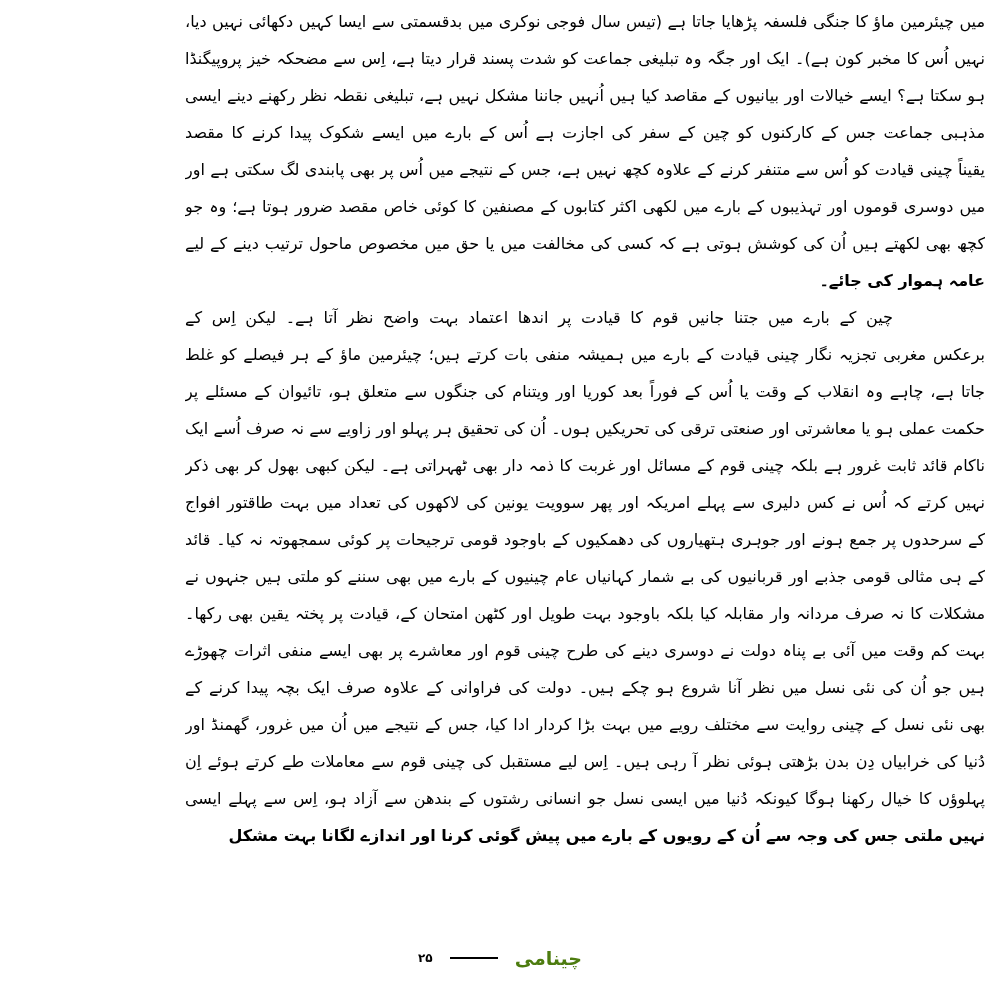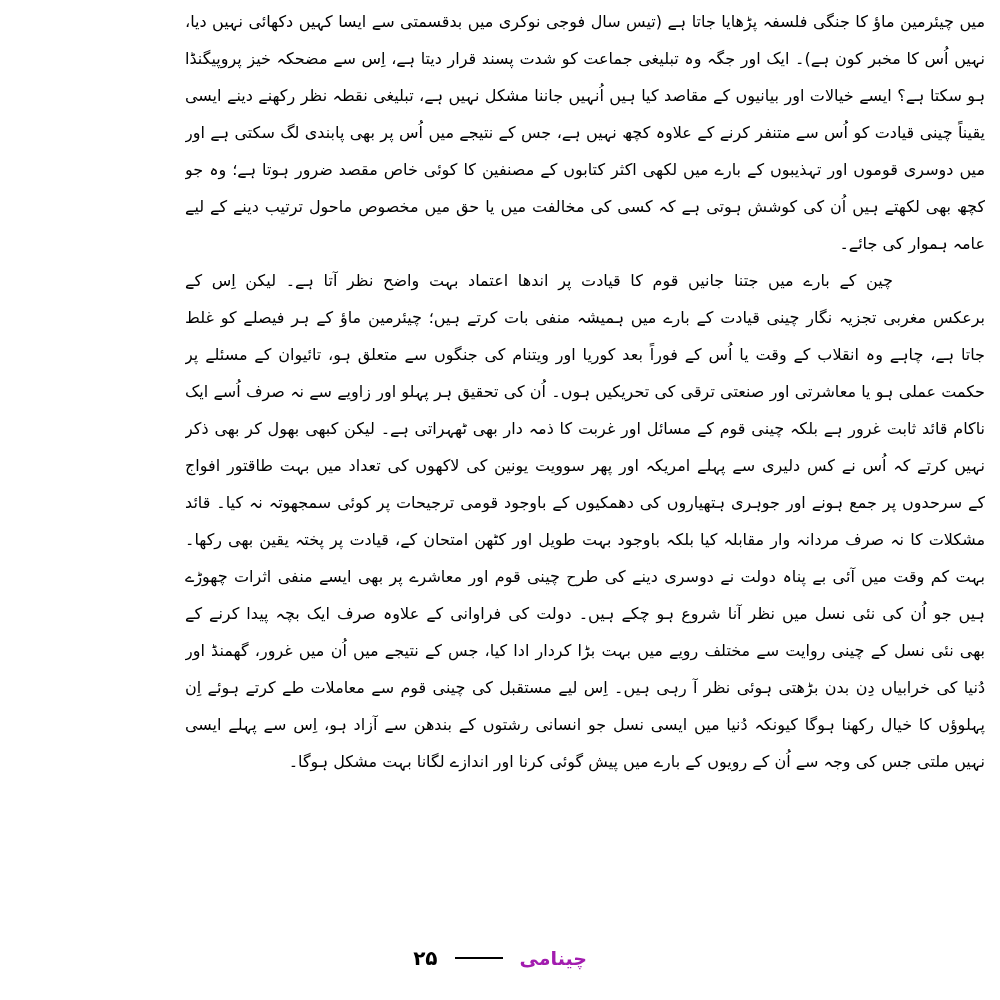--- a/index.html
+++ b/index.html
@@ -33,73 +33,76 @@
     overflow: hidden;
     text-align: justify;
     text-align-last: justify;
     text-justify: inter-word;
     white-space: normal;
     color: #000000;
   }
   .line.p-last {
     text-align: right;
     text-align-last: start;
+    font-weight: bold;
   }
   .line.para-1.p-first { text-indent: 92px; }
   .line.para-2.p-first { text-indent: 24px; }
   .footer {
     position: absolute;
     top: 941px;
     left: 0;
     width: 1000px;
     height: 34px;
     display: flex;
     direction: rtl;
     justify-content: center;
     align-items: center;
     gap: 17px;
   }
   .footer-title {
     font-size: 19px;
     font-weight: bold;
-    color: #a21caf;
+    color: #4d7c0f;
   }
   .footer-rule {
     display: inline-block;
     width: 48px;
     height: 2px;
     background: #000000;
   }
   .footer-page {
-    font-size: 20px;
+    font-size: 12px;
     font-weight: bold;
     color: #000000;
   }
 </style>
 </head>
 <body>
 
 <div class="page">
 
   <div class="text-block">
 
   <div class="line para-0">میں چیئرمین ماؤ کا جنگی فلسفہ پڑھایا جاتا ہے (تیس سال فوجی نوکری میں بدقسمتی سے ایسا کہیں دکھائی نہیں دیا، پتا</div>
       <div class="line para-0">نہیں اُس کا مخبر کون ہے)۔ ایک اور جگہ وہ تبلیغی جماعت کو شدت پسند قرار دیتا ہے، اِس سے مضحکہ خیز پروپیگنڈا کیا</div>
       <div class="line para-0">ہو سکتا ہے؟ ایسے خیالات اور بیانیوں کے مقاصد کیا ہیں اُنہیں جاننا مشکل نہیں ہے، تبلیغی نقطہ نظر رکھنے دینے ایسی</div>
+      <div class="line para-0">مذہبی جماعت جس کے کارکنوں کو چین کے سفر کی اجازت ہے اُس کے بارے میں ایسے شکوک پیدا کرنے کا مقصد</div>
       <div class="line para-0">یقیناً چینی قیادت کو اُس سے متنفر کرنے کے علاوہ کچھ نہیں ہے، جس کے نتیجے میں اُس پر بھی پابندی لگ سکتی ہے اور</div>
       <div class="line para-0">میں دوسری قوموں اور تہذیبوں کے بارے میں لکھی اکثر کتابوں کے مصنفین کا کوئی خاص مقصد ضرور ہوتا ہے؛ وہ جو</div>
       <div class="line para-0">کچھ بھی لکھتے ہیں اُن کی کوشش ہوتی ہے کہ کسی کی مخالفت میں یا حق میں مخصوص ماحول ترتیب دینے کے لیے رائے</div>
       <div class="line para-0 p-last">عامہ ہموار کی جائے۔</div>
       <div class="line para-1 p-first">چین کے بارے میں جتنا جانیں قوم کا قیادت پر اندھا اعتماد بہت واضح نظر آتا ہے۔ لیکن اِس کے</div>
       <div class="line para-1">برعکس مغربی تجزیہ نگار چینی قیادت کے بارے میں ہمیشہ منفی بات کرتے ہیں؛ چیئرمین ماؤ کے ہر فیصلے کو غلط ثابت کیا</div>
       <div class="line para-1">جاتا ہے، چاہے وہ انقلاب کے وقت یا اُس کے فوراً بعد کوریا اور ویتنام کی جنگوں سے متعلق ہو، تائیوان کے مسئلے پر</div>
       <div class="line para-1">حکمت عملی ہو یا معاشرتی اور صنعتی ترقی کی تحریکیں ہوں۔ اُن کی تحقیق ہر پہلو اور زاویے سے نہ صرف اُسے ایک</div>
       <div class="line para-1">ناکام قائد ثابت غرور ہے بلکہ چینی قوم کے مسائل اور غربت کا ذمہ دار بھی ٹھہراتی ہے۔ لیکن کبھی بھول کر بھی ذکر</div>
       <div class="line para-1">نہیں کرتے کہ اُس نے کس دلیری سے پہلے امریکہ اور پھر سوویت یونین کی لاکھوں کی تعداد میں بہت طاقتور افواج</div>
       <div class="line para-1">کے سرحدوں پر جمع ہونے اور جوہری ہتھیاروں کی دھمکیوں کے باوجود قومی ترجیحات پر کوئی سمجھوتہ نہ کیا۔ قائد کی طرح</div>
+      <div class="line para-1">کے ہی مثالی قومی جذبے اور قربانیوں کی بے شمار کہانیاں عام چینیوں کے بارے میں بھی سننے کو ملتی ہیں جنہوں نے</div>
       <div class="line para-1">مشکلات کا نہ صرف مردانہ وار مقابلہ کیا بلکہ باوجود بہت طویل اور کٹھن امتحان کے، قیادت پر پختہ یقین بھی رکھا۔ لیکن</div>
       <div class="line para-1">بہت کم وقت میں آئی بے پناہ دولت نے دوسری دینے کی طرح چینی قوم اور معاشرے پر بھی ایسے منفی اثرات چھوڑے</div>
       <div class="line para-1">ہیں جو اُن کی نئی نسل میں نظر آنا شروع ہو چکے ہیں۔ دولت کی فراوانی کے علاوہ صرف ایک بچہ پیدا کرنے کے فیصلے نے</div>
       <div class="line para-1">بھی نئی نسل کے چینی روایت سے مختلف رویے میں بہت بڑا کردار ادا کیا، جس کے نتیجے میں اُن میں غرور، گھمنڈ اور مادی</div>
       <div class="line para-1">دُنیا کی خرابیاں دِن بدن بڑھتی ہوئی نظر آ رہی ہیں۔ اِس لیے مستقبل کی چینی قوم سے معاملات طے کرتے ہوئے اِن</div>
       <div class="line para-1">پہلوؤں کا خیال رکھنا ہوگا کیونکہ دُنیا میں ایسی نسل جو انسانی رشتوں کے بندھن سے آزاد ہو، اِس سے پہلے ایسی کوئی مثال</div>
       <div class="line para-1 p-last">نہیں ملتی جس کی وجہ سے اُن کے رویوں کے بارے میں پیش گوئی کرنا اور اندازے لگانا بہت مشکل ہوگا۔</div>
     </div>
 
   <div class="footer">

